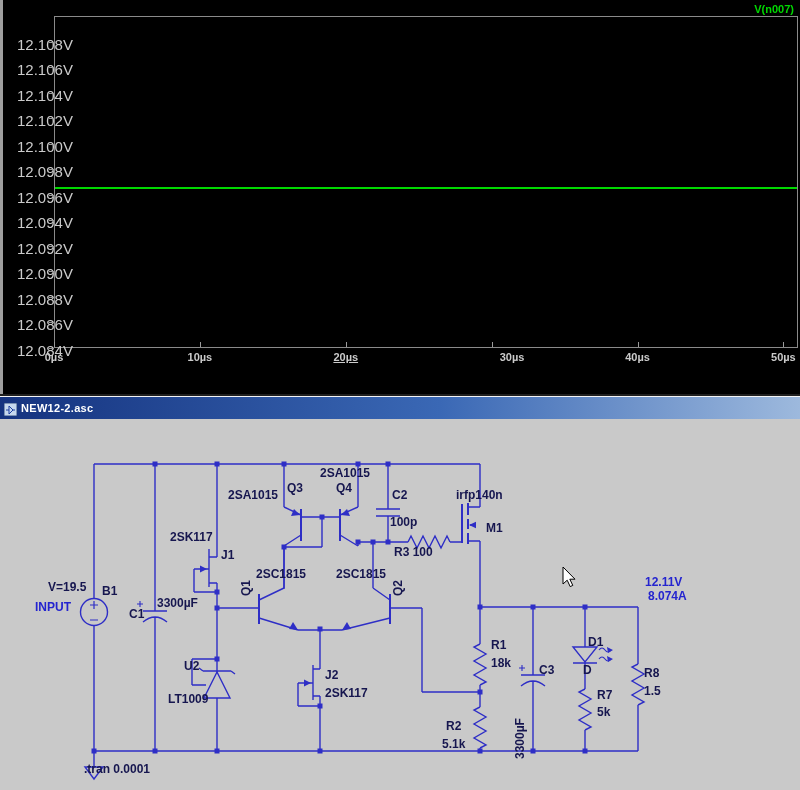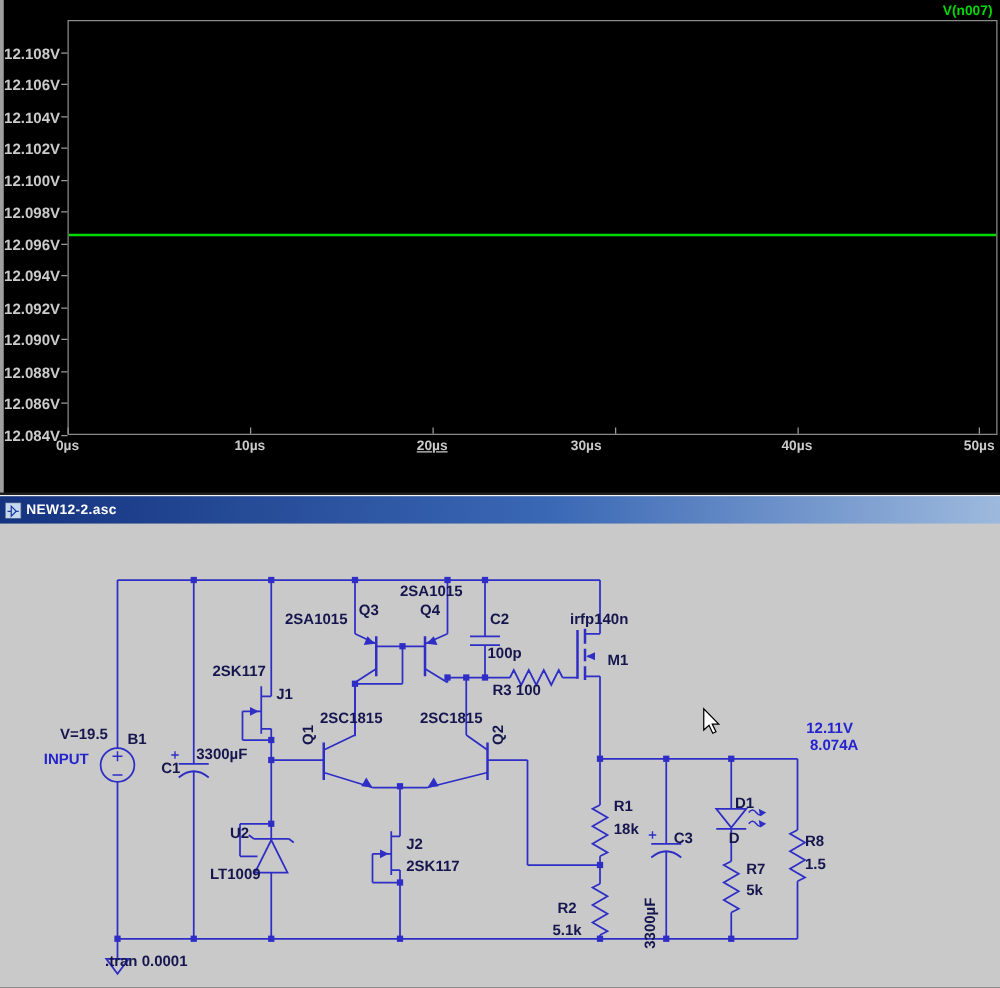--- a/index.html
+++ b/index.html
@@ -20,21 +20,21 @@
 
   .gap-strip { position:absolute; left:0; top:394px; width:800px; height:2px; background:#1f1f1f; }
 
   .win-sch { position:absolute; left:0; top:396px; width:800px; height:394px; background:#c9c9c9; border-top:1px solid #f4f4f4; }
   .sch-client { position:relative; width:800px; height:375px; background:#c9c9c9; overflow:hidden; }
 
   
   .legend { position:absolute; top:3px; right:6px; font-size:11px; font-weight:bold; color:#00d800; }
   .plot-area { position:absolute; left:51px; top:16px; width:744px; height:332px; border:1px solid #8a8a8a; }
   .trace { position:absolute; left:0; width:100%; height:2px; }
-  .ytick-label { position:absolute; left:0; width:45px; text-align:right; font-size:12px; font-weight:bold; color:#cbcbcb; }
+  .ytick-label { position:absolute; left:14px; width:45px; text-align:right; font-size:15px; font-weight:normal; color:#cbcbcb; }
   .ytick-mark { position:absolute; width:5px; height:1px; background:#9a9a9a; }
   .xtick-label { position:absolute; width:40px; text-align:center; font-size:11px; font-weight:bold; color:#cbcbcb; }
   .xtick-mark { position:absolute; width:1px; height:5px; background:#9a9a9a; }
 
   
   .sch-svg { position:absolute; left:0; top:0; }
   .sl { position:absolute; font-size:12px; font-weight:bold; color:#16164f; white-space:nowrap; line-height:13px; }
   .sl.net { color:#2424cf; }
   .sl.rot { transform:rotate(-90deg); transform-origin:left top; }
 </style>
@@ -75,21 +75,21 @@
         <span class="ytick-label" style="top: 316.462px; text-align: right;">12.086V</span>
         <div class="ytick-mark" style="left: 46px; top: 322.462px;"></div>
         <span class="ytick-label" style="top: 342px;">12.084V</span>
         <div class="ytick-mark" style="left: 46px; top: 348px;"></div>
         <span class="xtick-label" style="left: 31px; top: 351px;">0µs</span>
         <div class="xtick-mark" style="left: 51px; top: 342px;"></div>
         <span class="xtick-label" style="left: 176.882px; top: 351px;">10µs</span>
         <div class="xtick-mark" style="left: 196.882px; top: 342px;"></div>
         <span class="xtick-label" style="left: 322.765px; top: 351px; text-decoration: underline;">20µs</span>
         <div class="xtick-mark" style="left: 342.765px; top: 342px;"></div>
-        <span class="xtick-label" style="left: 446px; top: 351px;">30µs</span>
+        <span class="xtick-label" style="left: 489px; top: 351px;">30µs</span>
         <div class="xtick-mark" style="left: 488.647px; top: 342px;"></div>
         <span class="xtick-label" style="left: 614.529px; top: 351px;">40µs</span>
         <div class="xtick-mark" style="left: 634.529px; top: 342px;"></div>
         <span class="xtick-label" style="left: 760.412px; top: 351px;">50µs</span>
         <div class="xtick-mark" style="left: 780.412px; top: 342px;"></div>
       </div>
   </div>
 
   <div class="gap-strip"></div>
 

